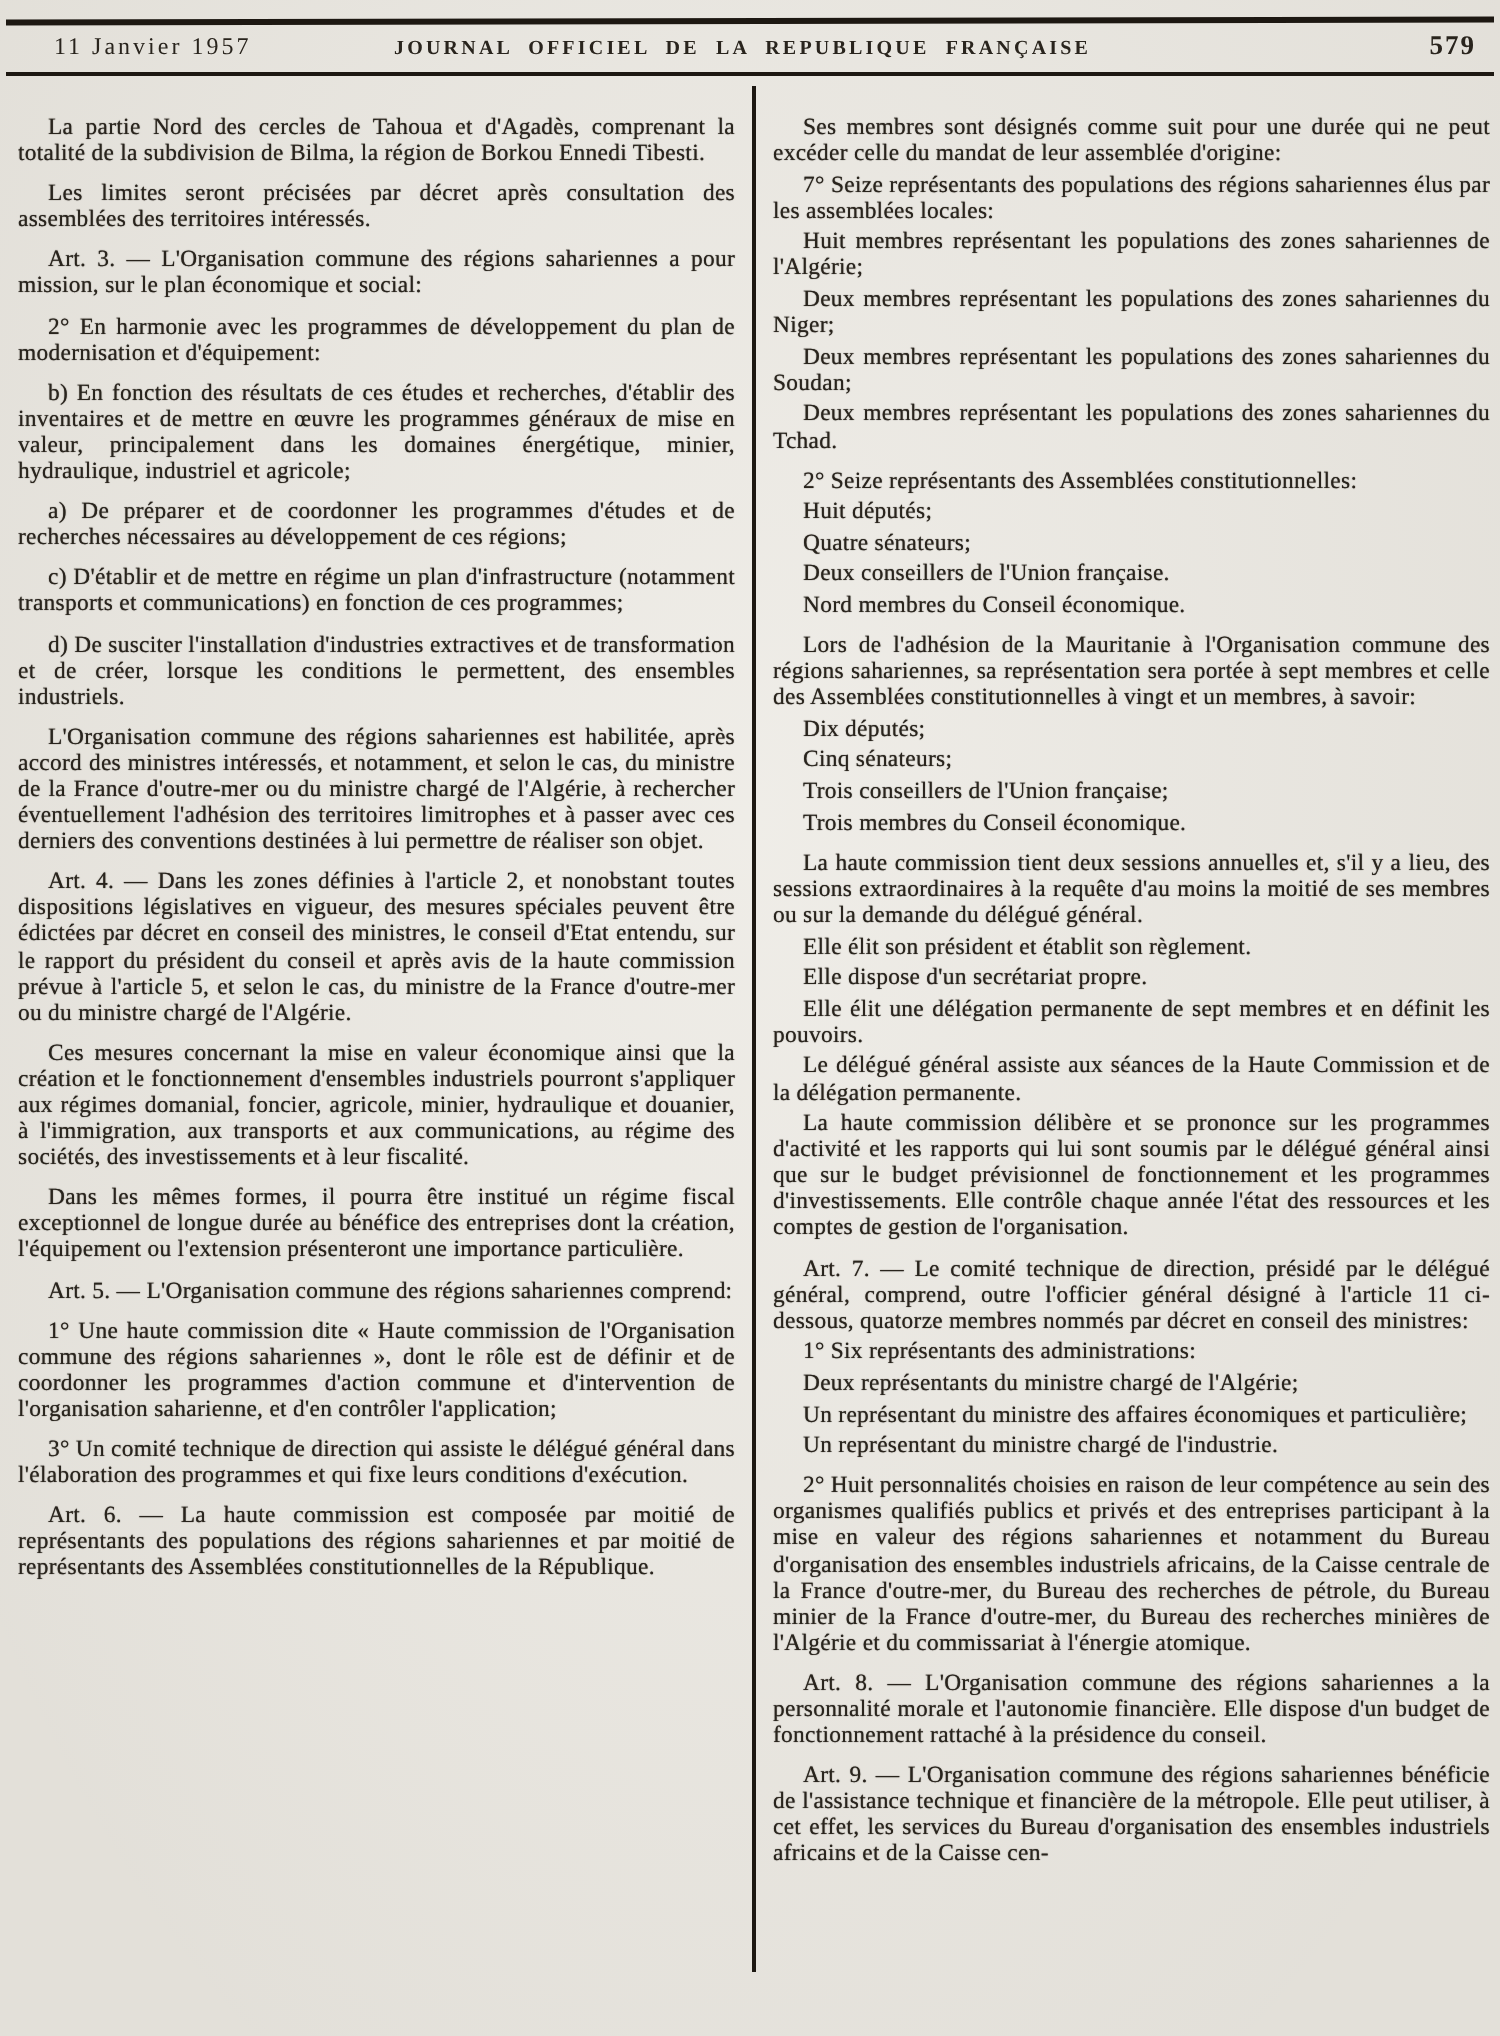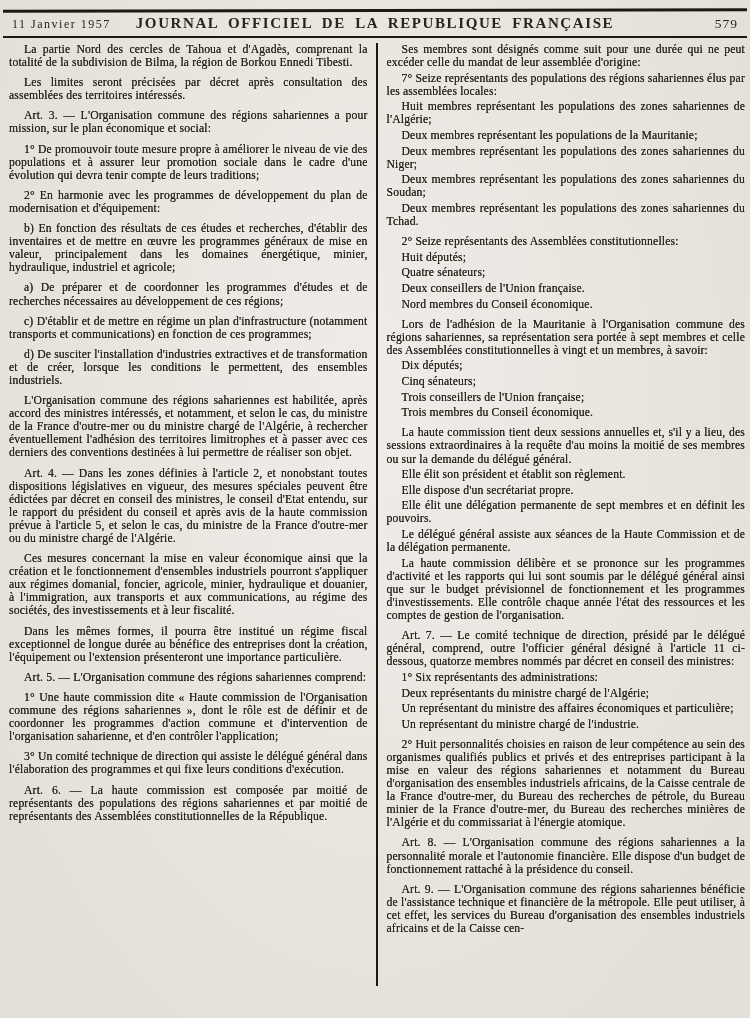--- a/index.html
+++ b/index.html
@@ -17,32 +17,32 @@
     background-image: radial-gradient(ellipse at 50% 40%, rgba(255,255,255,0.25), rgba(0,0,0,0.03) 85%);
     font-family: "Liberation Serif", "DejaVu Serif", serif;
     color: var(--ink);
     overflow: hidden;
   }
   .rule-top {
     position: absolute; top: 9px; left: 3px; right: 3px; height: 3px;
     background: var(--rule); transform: rotate(-0.12deg);
   }
   .masthead {
-    position: absolute; top: 15px; left: 12px; right: 12px;
+    position: absolute; top: 15px; left: 27px; right: 12px;
     display: flex; align-items: baseline;
   }
   .masthead .date {
     width: 170px; font-size: 12px; letter-spacing: 1.5px; white-space: nowrap;
   }
   .masthead .title {
-    flex: 1; text-align: left; font-weight: bold; font-size: 15px;
+    flex: 1; text-align: left; font-weight: bold; font-size: 10px;
     letter-spacing: 1.6px; word-spacing: 4px; white-space: nowrap;
   }
   .masthead .pageno {
-    width: 170px; text-align: right; font-weight: normal; font-size: 13.5px;
+    width: 170px; text-align: right; font-weight: bold; font-size: 13.5px;
     letter-spacing: 1px;
   }
   .rule-bottom {
     position: absolute; top: 36px; left: 3px; right: 3px; height: 2px;
     background: var(--rule);
   }
   .columns {
     position: absolute; top: 43px; left: 9px; right: 5px; bottom: 4px;
     display: flex; overflow: hidden;
   }
@@ -54,60 +54,58 @@
     text-shadow: 0 0 0.55px rgba(41,36,29,0.85);
     letter-spacing: 0.15px;
   }
   .divider {
     flex: 0 0 2px;
     background: var(--rule);
     margin: 0 9px 28px 8px;
   }
   .col p { margin: 7px 0 0 0; text-indent: 15px; }
   .col p.tight { margin-top: 2.5px; }
-  .col p:first-child { margin-top: 0; }
+  .col p:first-child { margin-top: 14px; }
 </style>
 </head>
 <body>
 
 <div class="page">
   <div class="rule-top"></div>
   <div class="masthead">
     <span class="date">11 Janvier 1957</span>
     <span class="title">JOURNAL OFFICIEL DE LA REPUBLIQUE FRANÇAISE</span>
     <span class="pageno">579</span>
   </div>
   <div class="rule-bottom"></div>
 
   <div class="columns">
     <div class="col">
         <p>La partie Nord des cercles de Tahoua et d'Agadès, comprenant la totalité de la subdivision de Bilma, la région de Borkou Ennedi Tibesti.</p>
         <p>Les limites seront précisées par décret après consultation des assemblées des territoires intéressés.</p>
         <p>Art. 3. — L'Organisation commune des régions sahariennes a pour mission, sur le plan économique et social:</p>
-        <p>1° De promouvoir toute mesure propre à améliorer le niveau de vie des populations et à assurer leur promotion sociale dans le cadre d'une évolution qui devra tenir compte de leurs traditions;</p>
         <p>2° En harmonie avec les programmes de développement du plan de modernisation et d'équipement:</p>
         <p>b) En fonction des résultats de ces études et recherches, d'établir des inventaires et de mettre en œuvre les programmes généraux de mise en valeur, principalement dans les domaines énergétique, minier, hydraulique, industriel et agricole;</p>
         <p>a) De préparer et de coordonner les programmes d'études et de recherches nécessaires au développement de ces régions;</p>
         <p>c) D'établir et de mettre en régime un plan d'infrastructure (notamment transports et communications) en fonction de ces programmes;</p>
         <p>d) De susciter l'installation d'industries extractives et de transformation et de créer, lorsque les conditions le permettent, des ensembles industriels.</p>
         <p>L'Organisation commune des régions sahariennes est habilitée, après accord des ministres intéressés, et notamment, et selon le cas, du ministre de la France d'outre-mer ou du ministre chargé de l'Algérie, à rechercher éventuellement l'adhésion des territoires limitrophes et à passer avec ces derniers des conventions destinées à lui permettre de réaliser son objet.</p>
         <p>Art. 4. — Dans les zones définies à l'article 2, et nonobstant toutes dispositions législatives en vigueur, des mesures spéciales peuvent être édictées par décret en conseil des ministres, le conseil d'Etat entendu, sur le rapport du président du conseil et après avis de la haute commission prévue à l'article 5, et selon le cas, du ministre de la France d'outre-mer ou du ministre chargé de l'Algérie.</p>
         <p>Ces mesures concernant la mise en valeur économique ainsi que la création et le fonctionnement d'ensembles industriels pourront s'appliquer aux régimes domanial, foncier, agricole, minier, hydraulique et douanier, à l'immigration, aux transports et aux communications, au régime des sociétés, des investissements et à leur fiscalité.</p>
         <p>Dans les mêmes formes, il pourra être institué un régime fiscal exceptionnel de longue durée au bénéfice des entreprises dont la création, l'équipement ou l'extension présenteront une importance particulière.</p>
         <p>Art. 5. — L'Organisation commune des régions sahariennes comprend:</p>
         <p>1° Une haute commission dite « Haute commission de l'Organisation commune des régions sahariennes », dont le rôle est de définir et de coordonner les programmes d'action commune et d'intervention de l'organisation saharienne, et d'en contrôler l'application;</p>
         <p>3° Un comité technique de direction qui assiste le délégué général dans l'élaboration des programmes et qui fixe leurs conditions d'exécution.</p>
         <p>Art. 6. — La haute commission est composée par moitié de représentants des populations des régions sahariennes et par moitié de représentants des Assemblées constitutionnelles de la République.</p>
       </div>
     <div class="divider"></div>
     <div class="col">
         <p>Ses membres sont désignés comme suit pour une durée qui ne peut excéder celle du mandat de leur assemblée d'origine:</p>
         <p class="tight">7° Seize représentants des populations des régions sahariennes élus par les assemblées locales:</p>
         <p class="tight">Huit membres représentant les populations des zones sahariennes de l'Algérie;</p>
-        <p class="tight">Deux membres représentant les populations de la Mauritanie;</p>
         <p class="tight">Deux membres représentant les populations des zones sahariennes du Niger;</p>
         <p class="tight">Deux membres représentant les populations des zones sahariennes du Soudan;</p>
         <p class="tight">Deux membres représentant les populations des zones sahariennes du Tchad.</p>
         <p>2° Seize représentants des Assemblées constitutionnelles:</p>
         <p class="tight">Huit députés;</p>
         <p class="tight">Quatre sénateurs;</p>
         <p class="tight">Deux conseillers de l'Union française.</p>
         <p class="tight">Nord membres du Conseil économique.</p>
         <p>Lors de l'adhésion de la Mauritanie à l'Organisation commune des régions sahariennes, sa représentation sera portée à sept membres et celle des Assemblées constitutionnelles à vingt et un membres, à savoir:</p>
         <p class="tight">Dix députés;</p>

